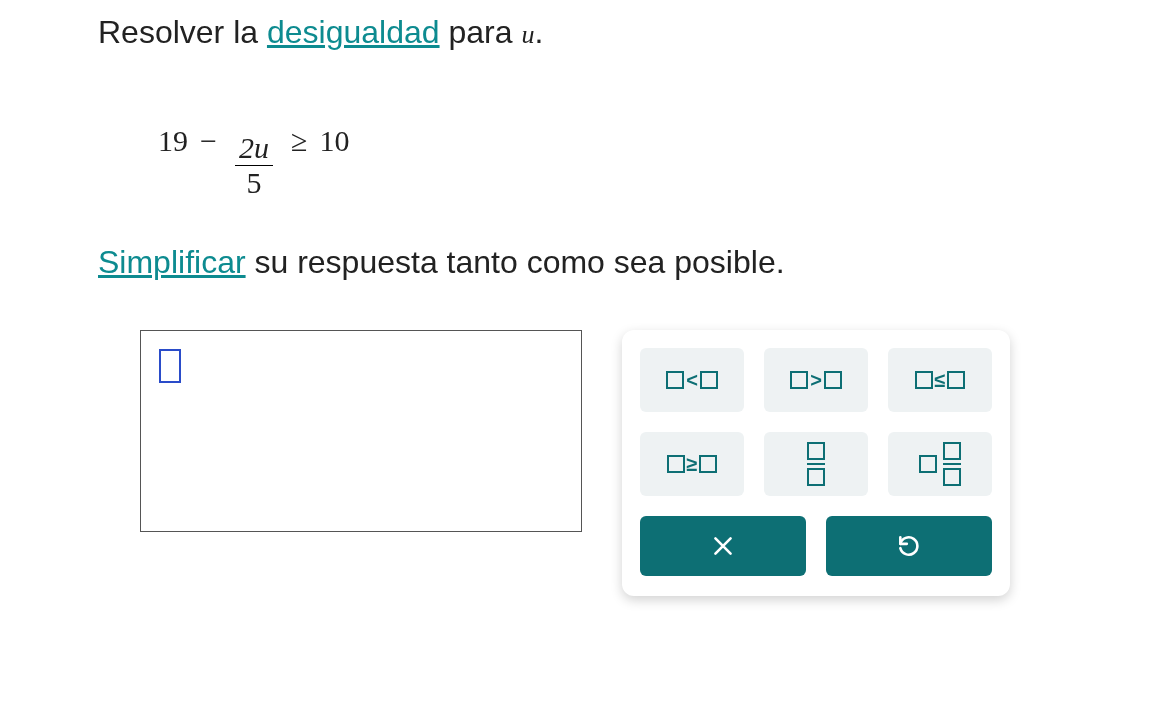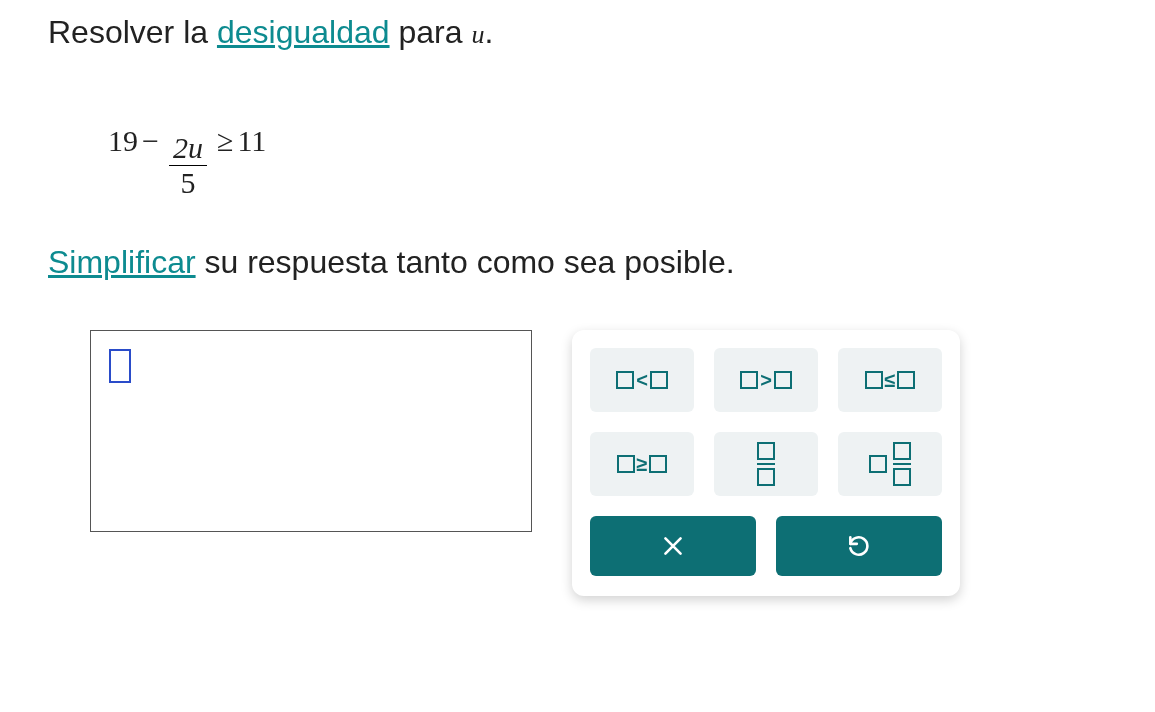--- a/index.html
+++ b/index.html
@@ -1,22 +1,22 @@
 <!DOCTYPE html>
 <html><head>
 <meta charset="utf-8">
 <style>
   html,body{margin:0;padding:0;width:1155px;height:712px;background:#fff;
     font-family:Verdana,Geneva,sans-serif;color:#222;}
-  .wrap{padding:8px 0 0 48px;}
+  .wrap{padding:8px 0 0 98px;}
   .line{font-size:32px;line-height:1.5;}
   .italic-var{font-family:'Times New Roman',serif;font-style:italic;font-size:26px;}
   .link{color:#0d8b90;text-decoration:underline;}
   .math-block{margin:28px 0 40px 60px;font-family:'Times New Roman',serif;
-    font-size:30px;display:flex;align-items:center;gap:4px;}
+    font-size:30px;display:flex;align-items:center;gap:12px;}
   .frac{display:inline-flex;flex-direction:column;align-items:center;
     vertical-align:middle;margin:0 6px;line-height:1.05;}
   .frac .num{border-bottom:1.5px solid #000;padding:0 4px 1px 4px;}
   .frac .den{padding-top:1px;}
   .row2{margin-top:21px;}
   .answer-row{display:flex;align-items:flex-start;gap:40px;margin-top:44px;
     margin-left:42px;}
   .answer-box{width:440px;height:200px;border:1.5px solid #555;background:#fff;
     position:relative;}
   .placeholder{position:absolute;left:18px;top:18px;width:18px;height:30px;
@@ -48,21 +48,21 @@
   </div>
 
   <div class="math-block">
     <span>19</span>
     <span>−</span>
     <span class="frac">
       <span class="num" style="font-style:italic;margin-top:48px;">2u</span>
       <span class="den">5</span>
     </span>
     <span>≥</span>
-    <span>11</span>
+    <span>10</span>
   </div>
 
   <div class="line row2">
     <span class="link">Simplificar</span><span> su respuesta tanto como sea posible.</span>
   </div>
 
   <div class="answer-row">
     <div class="answer-box">
       <span class="placeholder"></span>
     </div>

